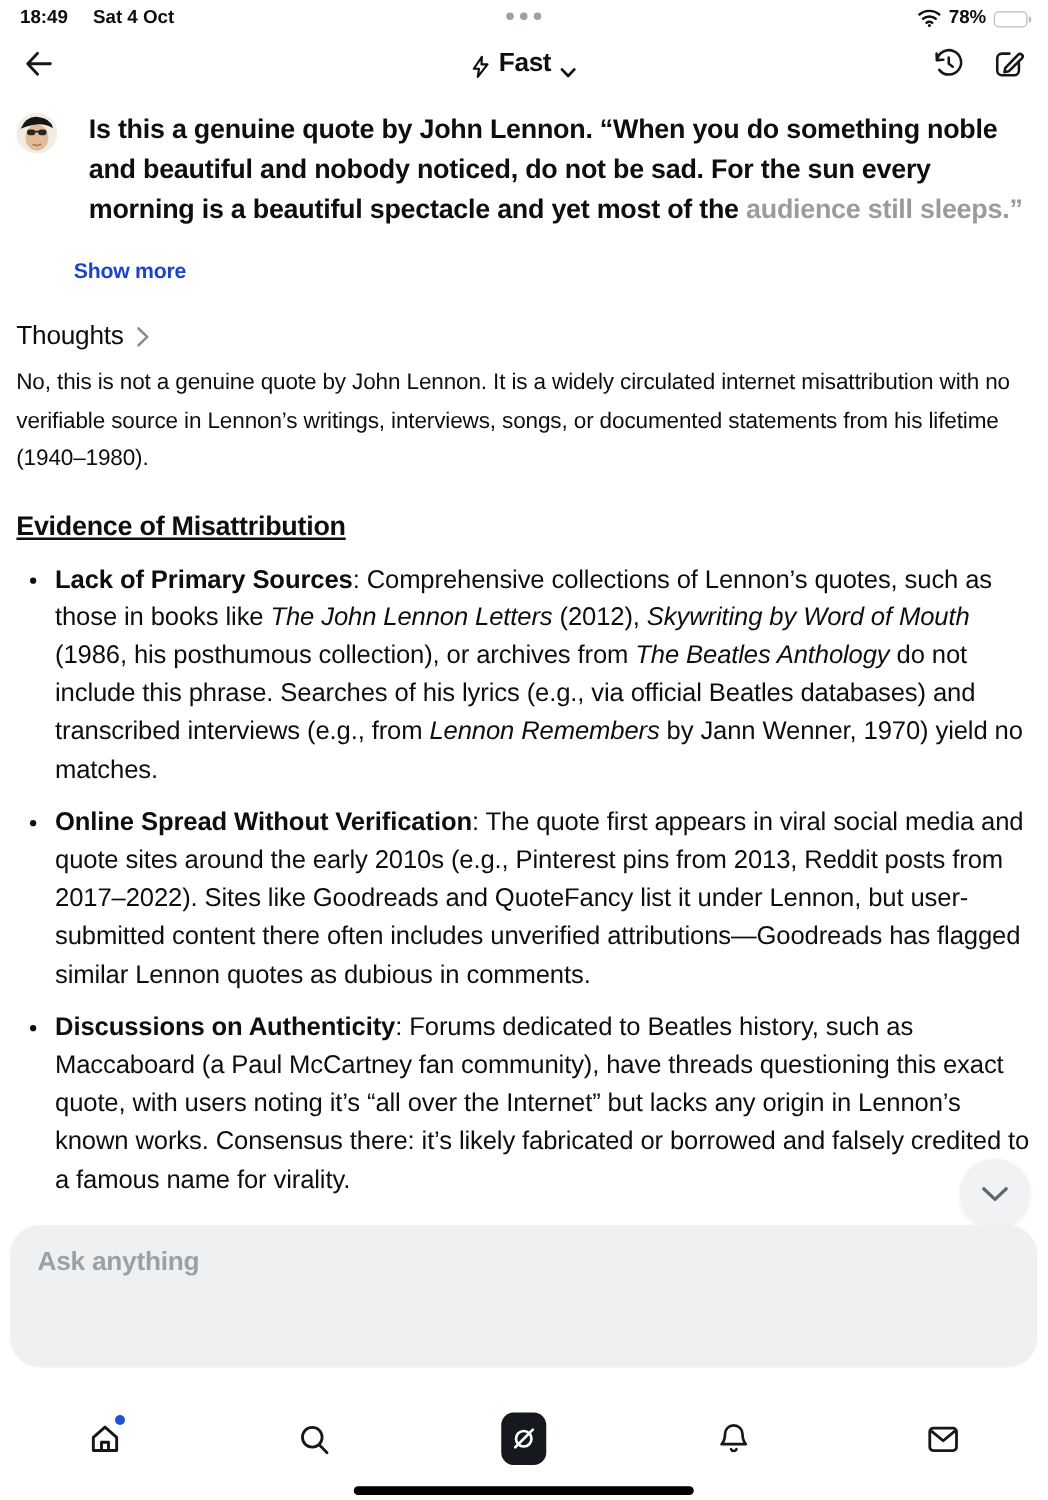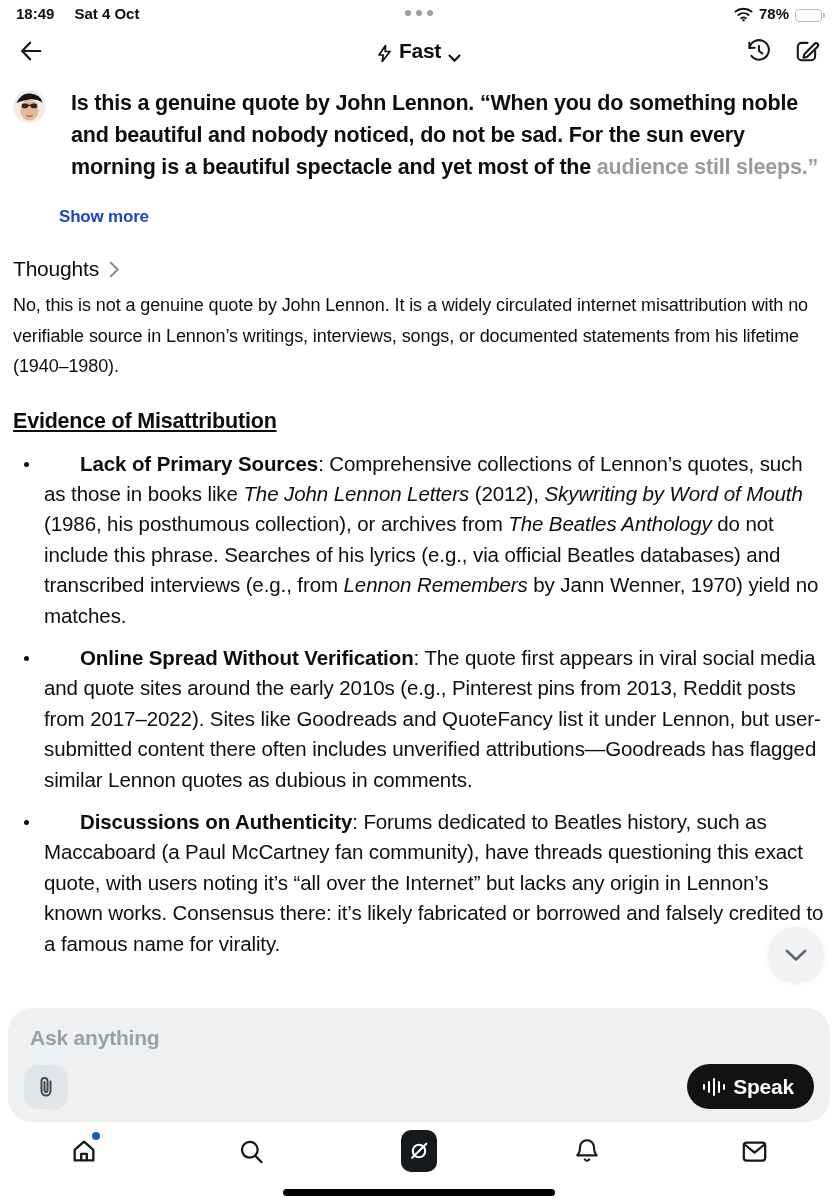--- a/index.html
+++ b/index.html
@@ -46,30 +46,30 @@
   .thoughts-label { font-size:21px; font-weight:500; letter-spacing:-0.2px; }
 
   .intro { margin-top:9px; font-size:18px; line-height:30.4px; letter-spacing:-0.1px; }
   .section-heading { margin-top:27px; font-size:21.5px; font-weight:700; letter-spacing:-0.2px;text-decoration:underline; }
 
   ul.evidence { margin-top:15px; list-style:none; }
   ul.evidence li { position:relative; padding-left:31px; margin-bottom:12px;
     font-size:20.5px; line-height:30.4px; letter-spacing:-0.1px; }
   ul.evidence li::before { content:""; position:absolute; left:11px; top:13px;
     width:5px; height:5px; border-radius:50%; background:#0e0e0e; }
-  .seg-b { font-weight:700;margin-left:36px; }
+  .seg-b { font-weight:700; }
   .seg-i { font-style:italic; }
 
   
   .scroll-down-btn { position:absolute; left:768px; top:927px; width:56px; height:56px;
     border-radius:50%; background:#f1f2f3; box-shadow:0 1px 4px rgba(0,0,0,0.08);
     display:flex; align-items:center; justify-content:center; cursor:pointer; color:#5f6670; }
 
   
-  .composer { position:absolute; left:8px; top:1008px; width:822px; height:114px;
+  .composer { position:absolute; left:8px; top:980px; width:822px; height:114px;
     background:#eef0f1; border-radius:24px; padding:18px 16px 14px 22px; cursor:text; }
   .composer-placeholder { font-size:21px; font-weight:700; color:#9aa1a6; letter-spacing:-0.2px; }
   .composer-bottom { position:absolute; left:16px; right:16px; bottom:13px;
     display:flex; align-items:flex-end; justify-content:space-between; }
   .attach-chip { width:44px; height:44px; border-radius:14px; background:#e3e6e8;
     display:flex; align-items:center; justify-content:center; color:#3f4a52; cursor:pointer; }
   .speak-btn { height:45px; padding:0 20px 0 16px; border-radius:23px; background:#101214;
     color:#ffffff; display:flex; align-items:center; gap:8px; cursor:pointer; border:none; }
   .speak-label { font-size:21px; font-weight:700; letter-spacing:-0.2px; }
   .waveform { display:flex; align-items:center; gap:2.5px; }
@@ -193,39 +193,20 @@
 </div>
 
 <div class="scroll-down-btn">
   <svg width="22" height="13" viewBox="0 0 22 13" fill="none" stroke="currentColor" stroke-width="2.6" stroke-linecap="round" stroke-linejoin="round">
     <path d="M2 2 L11 10.5 L20 2"></path>
   </svg>
 </div>
 
 <div class="composer">
   <div class="composer-placeholder">Ask anything</div>
-  <div class="composer-bottom">
-    <span class="attach-chip">
-      <span>
-        <svg width="20" height="24" viewBox="0 0 20 24" fill="none" stroke="currentColor" stroke-width="2" stroke-linecap="round" stroke-linejoin="round">
-          <path d="M14.5 6.5 V16 a4.5 4.5 0 0 1 -9 0 V6 a3 3 0 0 1 6 0 v9.5 a1.5 1.5 0 0 1 -3 0 V7"></path>
-        </svg>
-      </span>
-    </span>
-    <button class="speak-btn">
-      <span class="waveform">
-        <span style="height:6px"></span>
-          <span style="height:12px"></span>
-          <span style="height:18px"></span>
-          <span style="height:12px"></span>
-          <span style="height:6px"></span>
-      </span>
-      <span class="speak-label">Speak</span>
-    </button>
-  </div>
 </div>
 
 <div class="tab-bar">
   <div class="tab-item">
     <svg width="28" height="28" viewBox="0 0 24 24" fill="none" stroke="currentColor" stroke-width="2" stroke-linejoin="round">
       <path d="M4 11 L12 4 L20 11 V20 H4 Z"></path>
       <path d="M9.6 20 v-5.6 h4.8 V20"></path>
     </svg>
     <span class="notif-dot"></span>
   </div>

